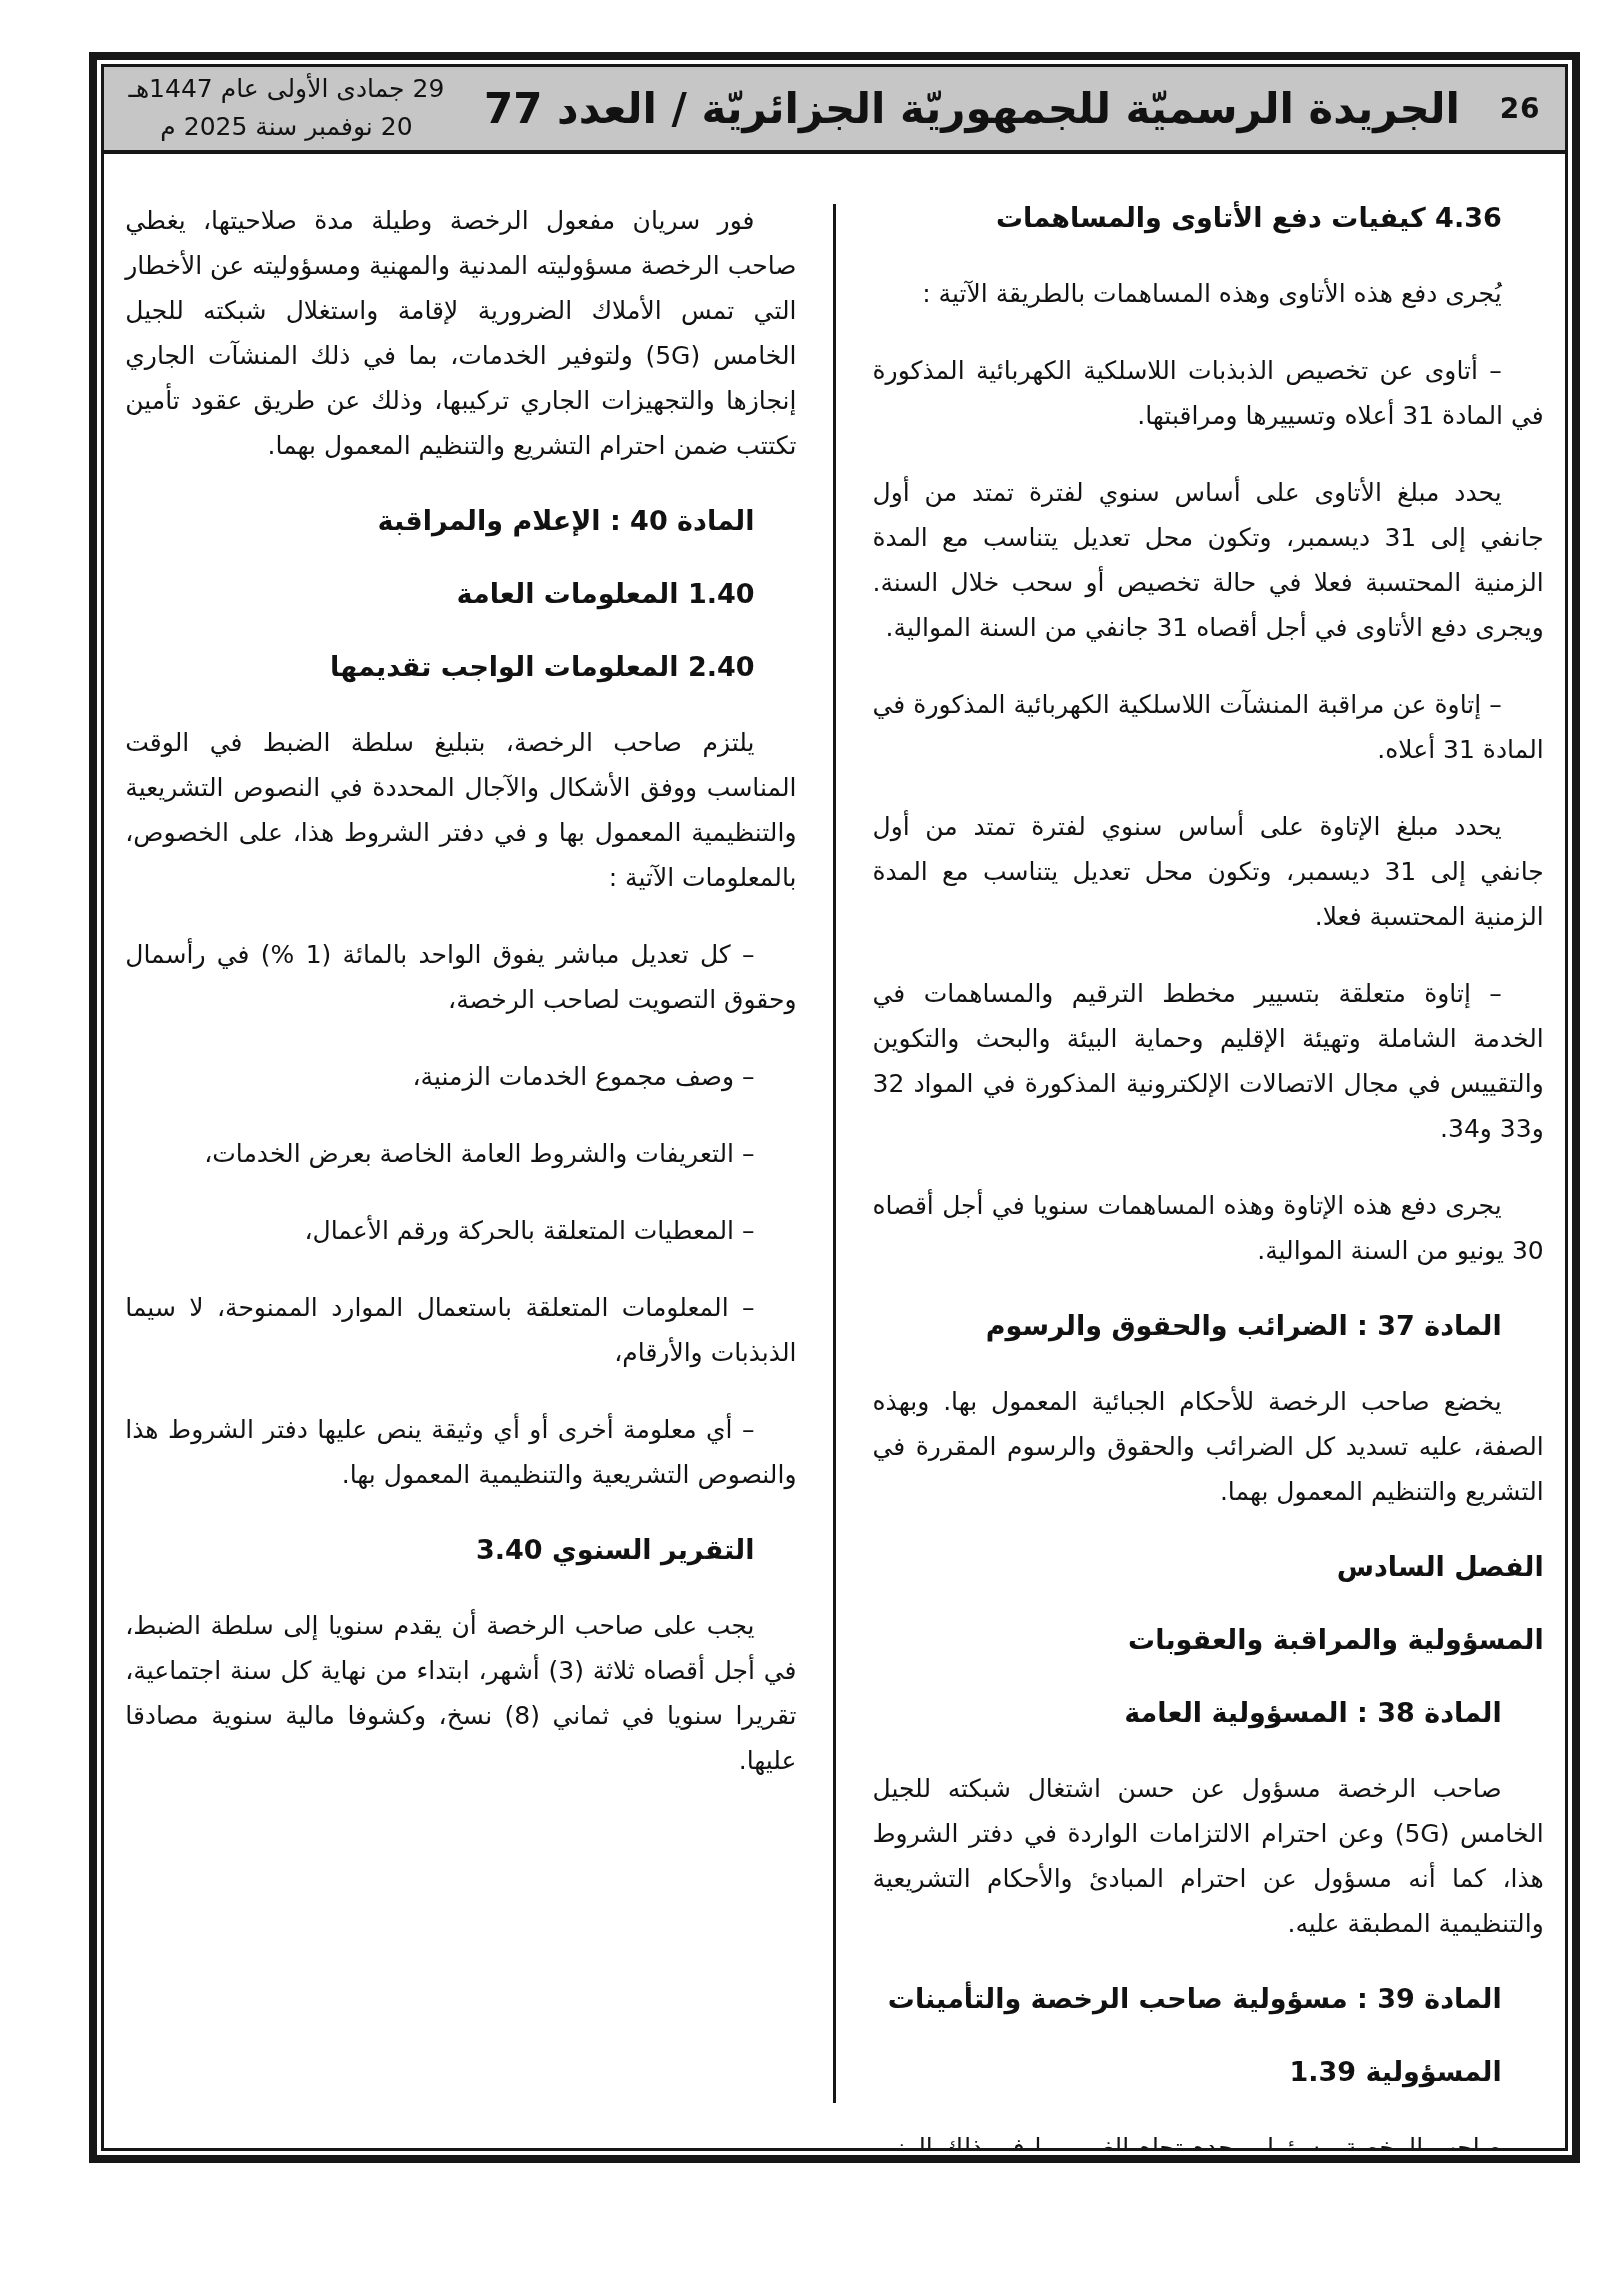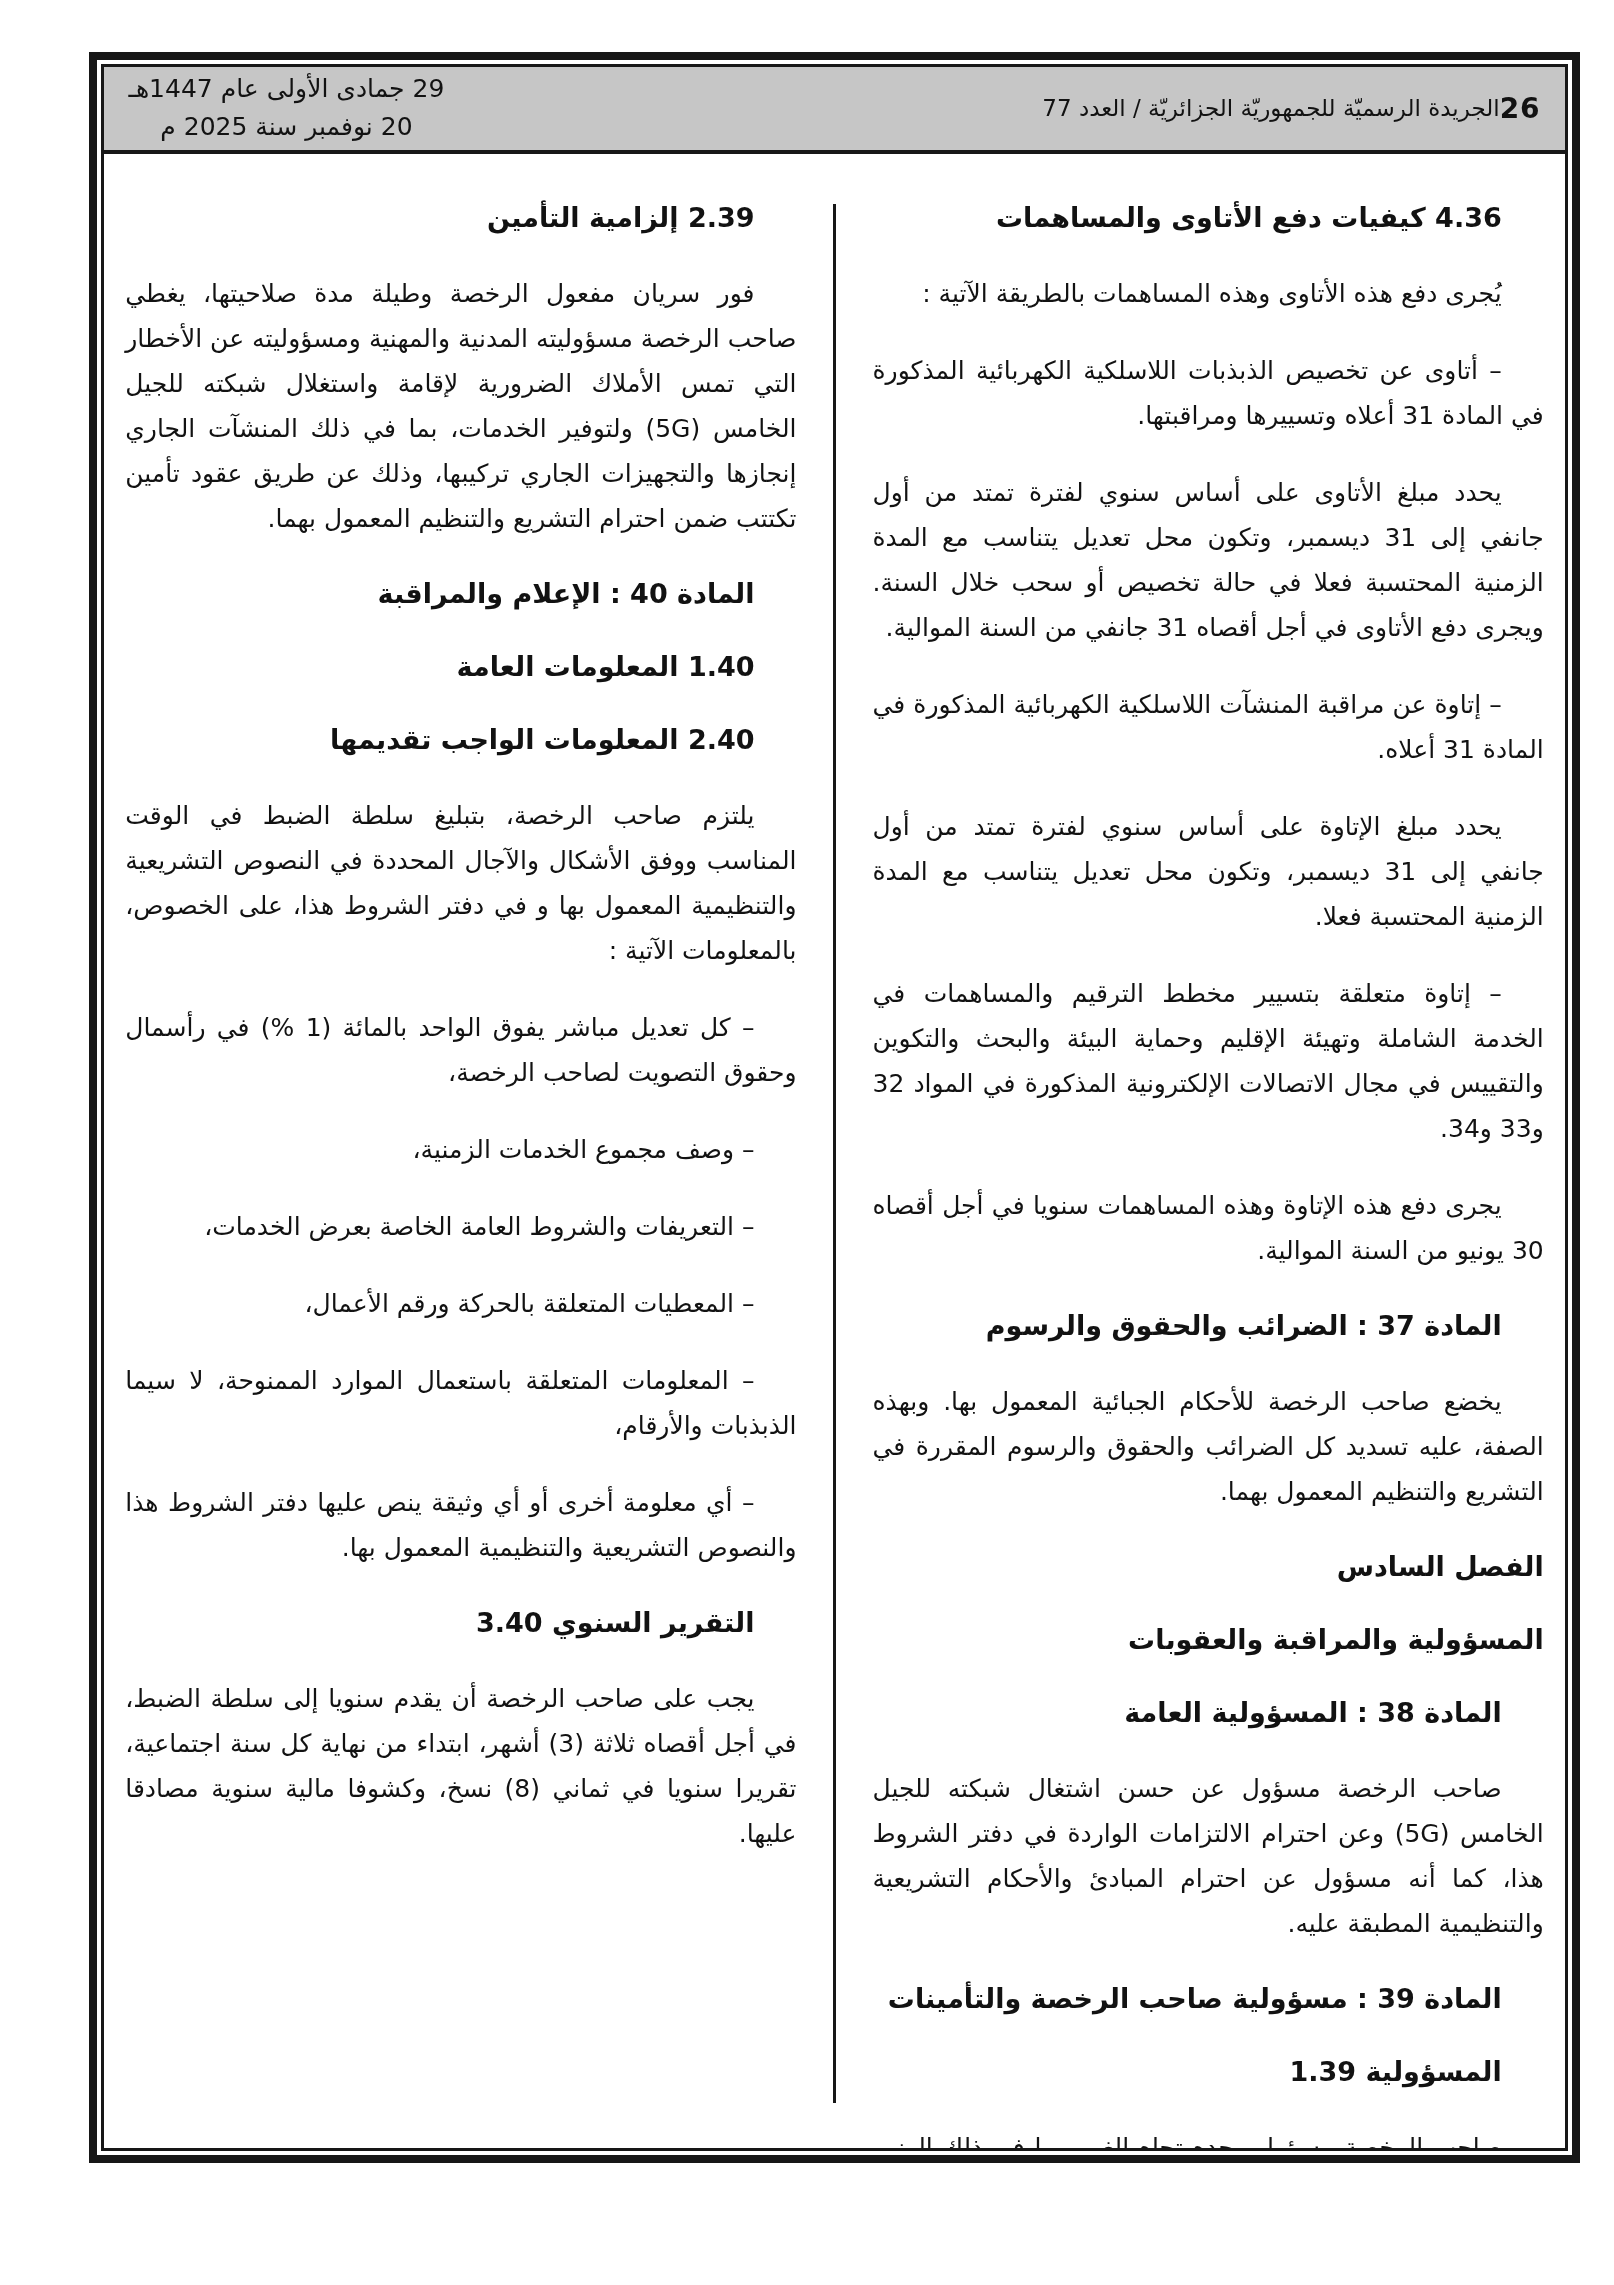--- a/index.html
+++ b/index.html
@@ -35,22 +35,22 @@
     align-items:center;
     padding:0 25px;
     box-sizing:border-box;
   }
   .page-number{
     font-size:28px;font-weight:bold;
     letter-spacing:0.9px;
   }
   .gazette-title{
     flex:1;
-    text-align:right;
-    font-size:23px;font-weight:normal;
+    text-align:center;
+    font-size:42px;font-weight:bold;
   }
   .date-block{
     text-align:center;
     font-size:25px;font-weight:normal;
     line-height:38px;
     white-space:nowrap;
   }
   .content{
     flex:1;
     display:flex;
@@ -124,21 +124,20 @@
             <h3 class="hc">الفصل السادس</h3>
             <h3 class="hc">المسؤولية والمراقبة والعقوبات</h3>
             <h3 class="h">المادة 38 : المسؤولية العامة</h3>
             <p class="p">صاحب الرخصة مسؤول عن حسن اشتغال شبكته للجيل الخامس (5G) وعن احترام الالتزامات الواردة في دفتر الشروط هذا، كما أنه مسؤول عن احترام المبادئ والأحكام التشريعية والتنظيمية المطبقة عليه.</p>
             <h3 class="h">المادة 39 : مسؤولية صاحب الرخصة والتأمينات</h3>
             <h3 class="h">المسؤولية 1.39</h3>
             <p class="p">صاحب الرخصة مسؤول وحده تجاه الغير، بما في ذلك الوزير وسلطة الضبط، وذلك وفقا لأحكام القانون، فيما يخص إقامة شبكته للجيل الخامس (5G) وتشغيلها وتوفير الخدمات والأضرار المحتملة التي يمكن أن تنجم خاصة عن نقائص من صاحب الرخصة أو من مستخدميه أو من مناوليه أو من شبكته للجيل الخامس (5G).</p>
           </div>
         <div class="column-divider"></div>
         <div class="column">
-            <h3 class="h">2.39 إلزامية التأمين</h3>
             <p class="p">فور سريان مفعول الرخصة وطيلة مدة صلاحيتها، يغطي صاحب الرخصة مسؤوليته المدنية والمهنية ومسؤوليته عن الأخطار التي تمس الأملاك الضرورية لإقامة واستغلال شبكته للجيل الخامس (5G) ولتوفير الخدمات، بما في ذلك المنشآت الجاري إنجازها والتجهيزات الجاري تركيبها، وذلك عن طريق عقود تأمين تكتتب ضمن احترام التشريع والتنظيم المعمول بهما.</p>
             <h3 class="h">المادة 40 : الإعلام والمراقبة</h3>
             <h3 class="h">1.40 المعلومات العامة</h3>
             <h3 class="h">2.40 المعلومات الواجب تقديمها</h3>
             <p class="p">يلتزم صاحب الرخصة، بتبليغ سلطة الضبط في الوقت المناسب ووفق الأشكال والآجال المحددة في النصوص التشريعية والتنظيمية المعمول بها و في دفتر الشروط هذا، على الخصوص، بالمعلومات الآتية :</p>
             <p class="p">– كل تعديل مباشر يفوق الواحد بالمائة (1 %) في رأسمال وحقوق التصويت لصاحب الرخصة،</p>
             <p class="p">– وصف مجموع الخدمات الزمنية،</p>
             <p class="p">– التعريفات والشروط العامة الخاصة بعرض الخدمات،</p>
             <p class="p">– المعطيات المتعلقة بالحركة ورقم الأعمال،</p>
             <p class="p">– المعلومات المتعلقة باستعمال الموارد الممنوحة، لا سيما الذبذبات والأرقام،</p>

